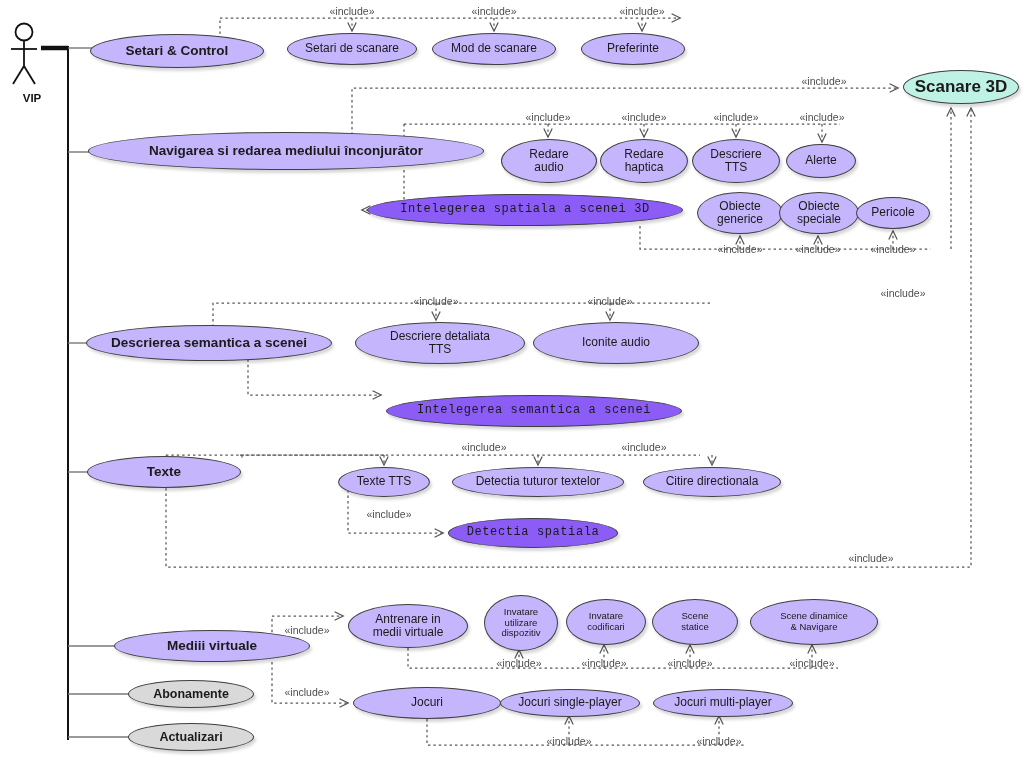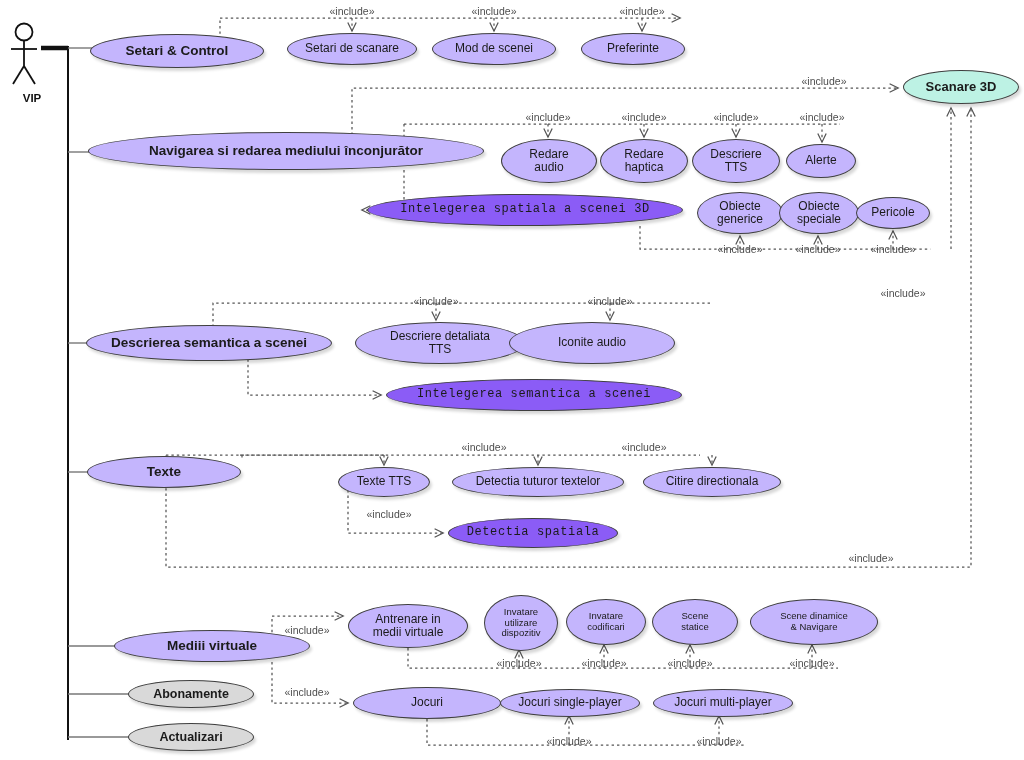--- a/index.html
+++ b/index.html
@@ -12,21 +12,21 @@
   .node{position:absolute;display:flex;align-items:center;justify-content:center;
         text-align:center;border:1.4px solid #3f3f3f;border-radius:50%;
         background:#c4b5fd;box-sizing:border-box;color:#1b1b1b;
         box-shadow:2px 3px 3px rgba(0,0,0,0.16);line-height:1.12;}
   .node.primary{font-weight:bold;font-size:13.5px;}
   .node.sub{font-size:12px;}
   .node.tiny{font-size:9.5px;}
   .node.mint{background:#8b5cf6;font-family:"Liberation Mono", monospace;
              font-size:12px;letter-spacing:.6px;}
   .node.mint-sans{background:#bdf2e4;font-family:"Liberation Sans", sans-serif;
-             font-weight:bold;font-size:13px;}
+             font-weight:bold;font-size:17px;}
   .node.grey{background:#d9d9d9;font-weight:bold;font-size:12.5px;}
 
   
   .inc{position:absolute;font-size:10.5px;color:#4d4d4d;white-space:nowrap;
        transform:translateX(-50%);}
 
   
   #actor{position:absolute;left:4px;top:22px;width:56px;height:70px;}
   #actor-label{position:absolute;left:4px;top:92px;width:56px;text-align:center;
                font-size:11.5px;font-weight:bold;color:#111;}
@@ -124,36 +124,36 @@
     <line x1="68" y1="343" x2="96" y2="343" stroke="#777" stroke-width="1.4"></line>
     <line x1="68" y1="472" x2="96" y2="472" stroke="#777" stroke-width="1.4"></line>
     <line x1="68" y1="646" x2="122" y2="646" stroke="#777" stroke-width="1.4"></line>
     <line x1="68" y1="694" x2="134" y2="694" stroke="#777" stroke-width="1.4"></line>
     <line x1="68" y1="737" x2="134" y2="737" stroke="#777" stroke-width="1.4"></line>
   </svg>
 
   <div id="nodes">
       <div class="node primary" style="left: 90px; top: 34px; width: 174px; height: 34px;">Setari &amp; Control</div>
       <div class="node sub" style="left: 287px; top: 33px; width: 130px; height: 32px;">Setari de scanare</div>
-      <div class="node sub" style="left: 432px; top: 33px; width: 124px; height: 32px;">Mod de scenei</div>
+      <div class="node sub" style="left: 432px; top: 33px; width: 124px; height: 32px;">Mod de scanare</div>
       <div class="node sub" style="left: 581px; top: 33px; width: 104px; height: 32px;">Preferinte</div>
       <div class="node mint-sans" style="left: 903px; top: 70px; width: 116px; height: 34px;">Scanare 3D</div>
       <div class="node primary" style="left: 88px; top: 132px; width: 396px; height: 38px;">Navigarea si redarea mediului înconjurător</div>
       <div class="node sub" style="left: 501px; top: 139px; width: 96px; height: 44px;">Redare<br>audio</div>
       <div class="node sub" style="left: 600px; top: 139px; width: 88px; height: 44px;">Redare<br>haptica</div>
       <div class="node sub" style="left: 692px; top: 139px; width: 88px; height: 44px;">Descriere<br>TTS</div>
       <div class="node sub" style="left: 786px; top: 144px; width: 70px; height: 34px;">Alerte</div>
       <div class="node mint" style="left: 367px; top: 194px; width: 316px; height: 32px;">Intelegerea spatiala a scenei 3D</div>
       <div class="node sub" style="left: 697px; top: 192px; width: 86px; height: 42px;">Obiecte<br>generice</div>
       <div class="node sub" style="left: 779px; top: 192px; width: 80px; height: 42px;">Obiecte<br>speciale</div>
       <div class="node sub" style="left: 856px; top: 197px; width: 74px; height: 32px;">Pericole</div>
       <div class="node primary" style="left: 86px; top: 325px; width: 246px; height: 36px;">Descrierea semantica a scenei</div>
       <div class="node sub" style="left: 355px; top: 322px; width: 170px; height: 42px;">Descriere detaliata<br>TTS</div>
-      <div class="node sub" style="left: 509px; top: 322px; width: 166px; height: 42px;">Iconite audio</div>
-      <div class="node mint" style="left: 386px; top: 379px; width: 296px; height: 32px;">Intelegerea semantica a scenei</div>
+      <div class="node sub" style="left: 533px; top: 322px; width: 166px; height: 42px;">Iconite audio</div>
+      <div class="node mint" style="left: 386px; top: 395px; width: 296px; height: 32px;">Intelegerea semantica a scenei</div>
       <div class="node primary" style="left: 87px; top: 456px; width: 154px; height: 32px;">Texte</div>
       <div class="node sub" style="left: 338px; top: 467px; width: 92px; height: 30px;">Texte TTS</div>
       <div class="node sub" style="left: 452px; top: 467px; width: 172px; height: 30px;">Detectia tuturor textelor</div>
       <div class="node sub" style="left: 643px; top: 467px; width: 138px; height: 30px;">Citire directionala</div>
       <div class="node mint" style="left: 448px; top: 518px; width: 170px; height: 30px;">Detectia spatiala</div>
       <div class="node primary" style="left: 114px; top: 630px; width: 196px; height: 32px;">Mediii virtuale</div>
       <div class="node sub" style="left: 348px; top: 604px; width: 120px; height: 44px;">Antrenare in<br>medii virtuale</div>
       <div class="node tiny" style="left: 484px; top: 595px; width: 74px; height: 56px;">Invatare<br>utilizare<br>dispozitiv</div>
       <div class="node tiny" style="left: 566px; top: 599px; width: 80px; height: 46px;">Invatare<br>codificari</div>
       <div class="node tiny" style="left: 652px; top: 599px; width: 86px; height: 46px;">Scene<br>statice</div>

